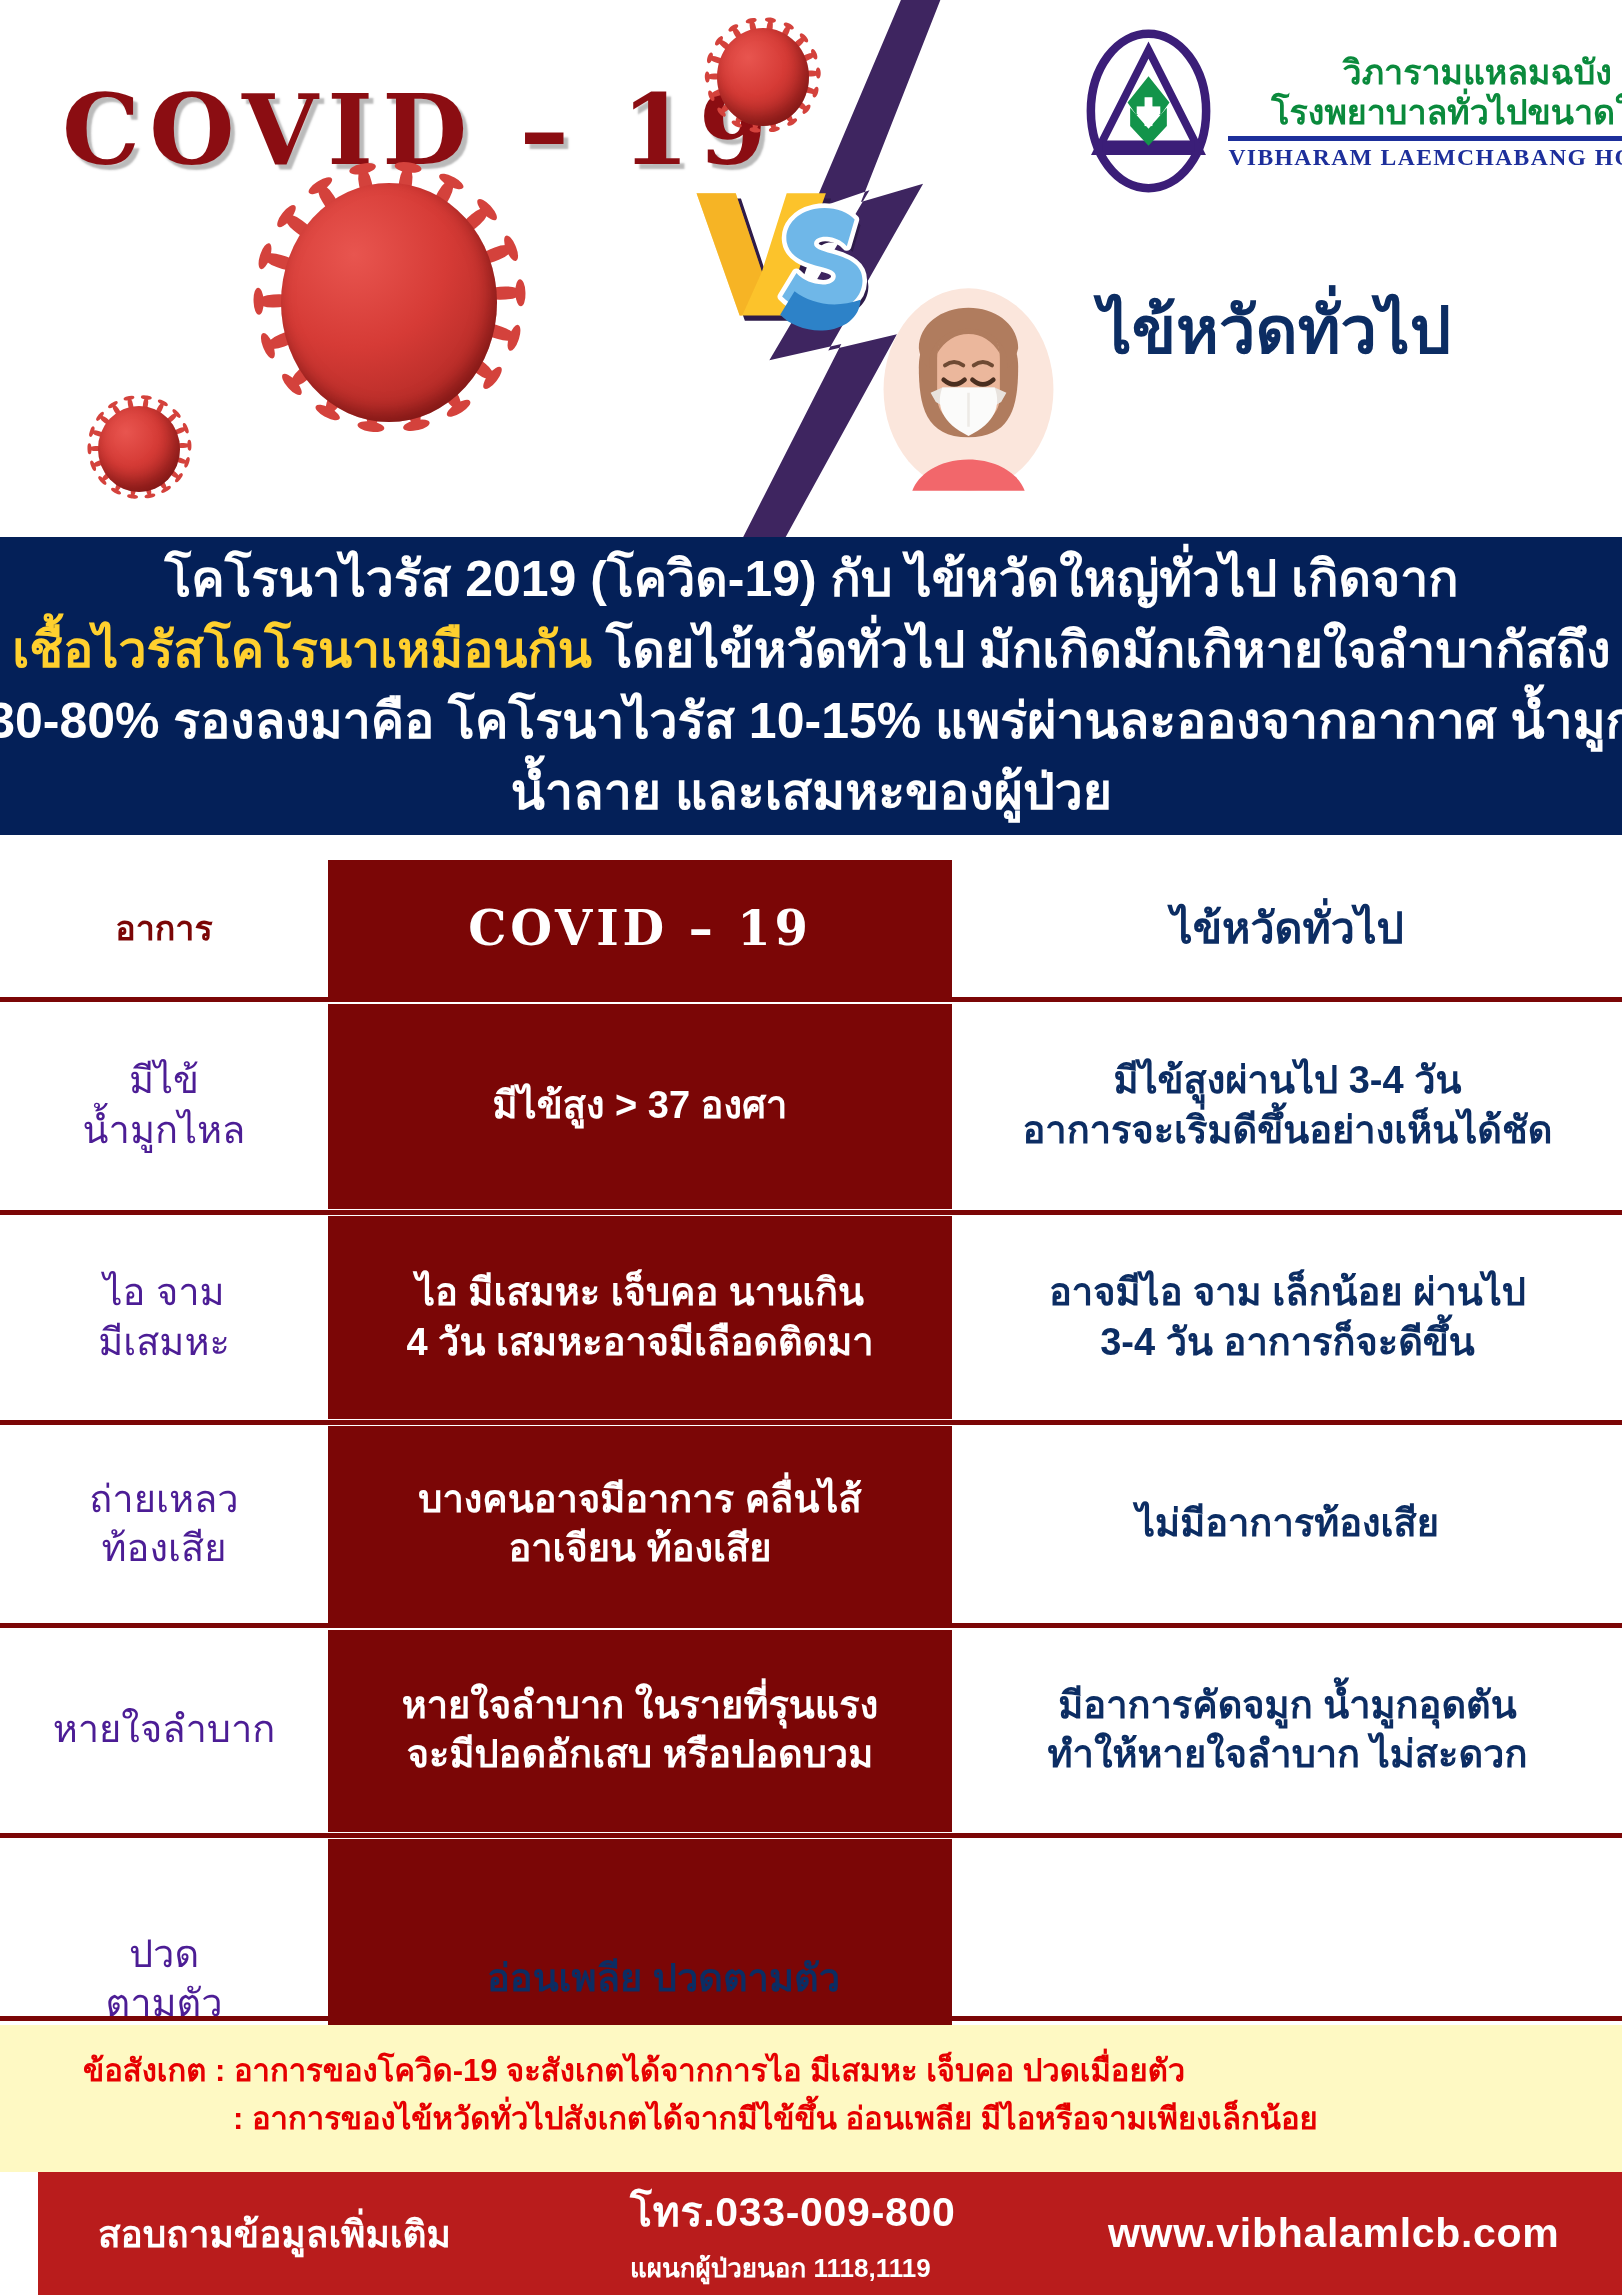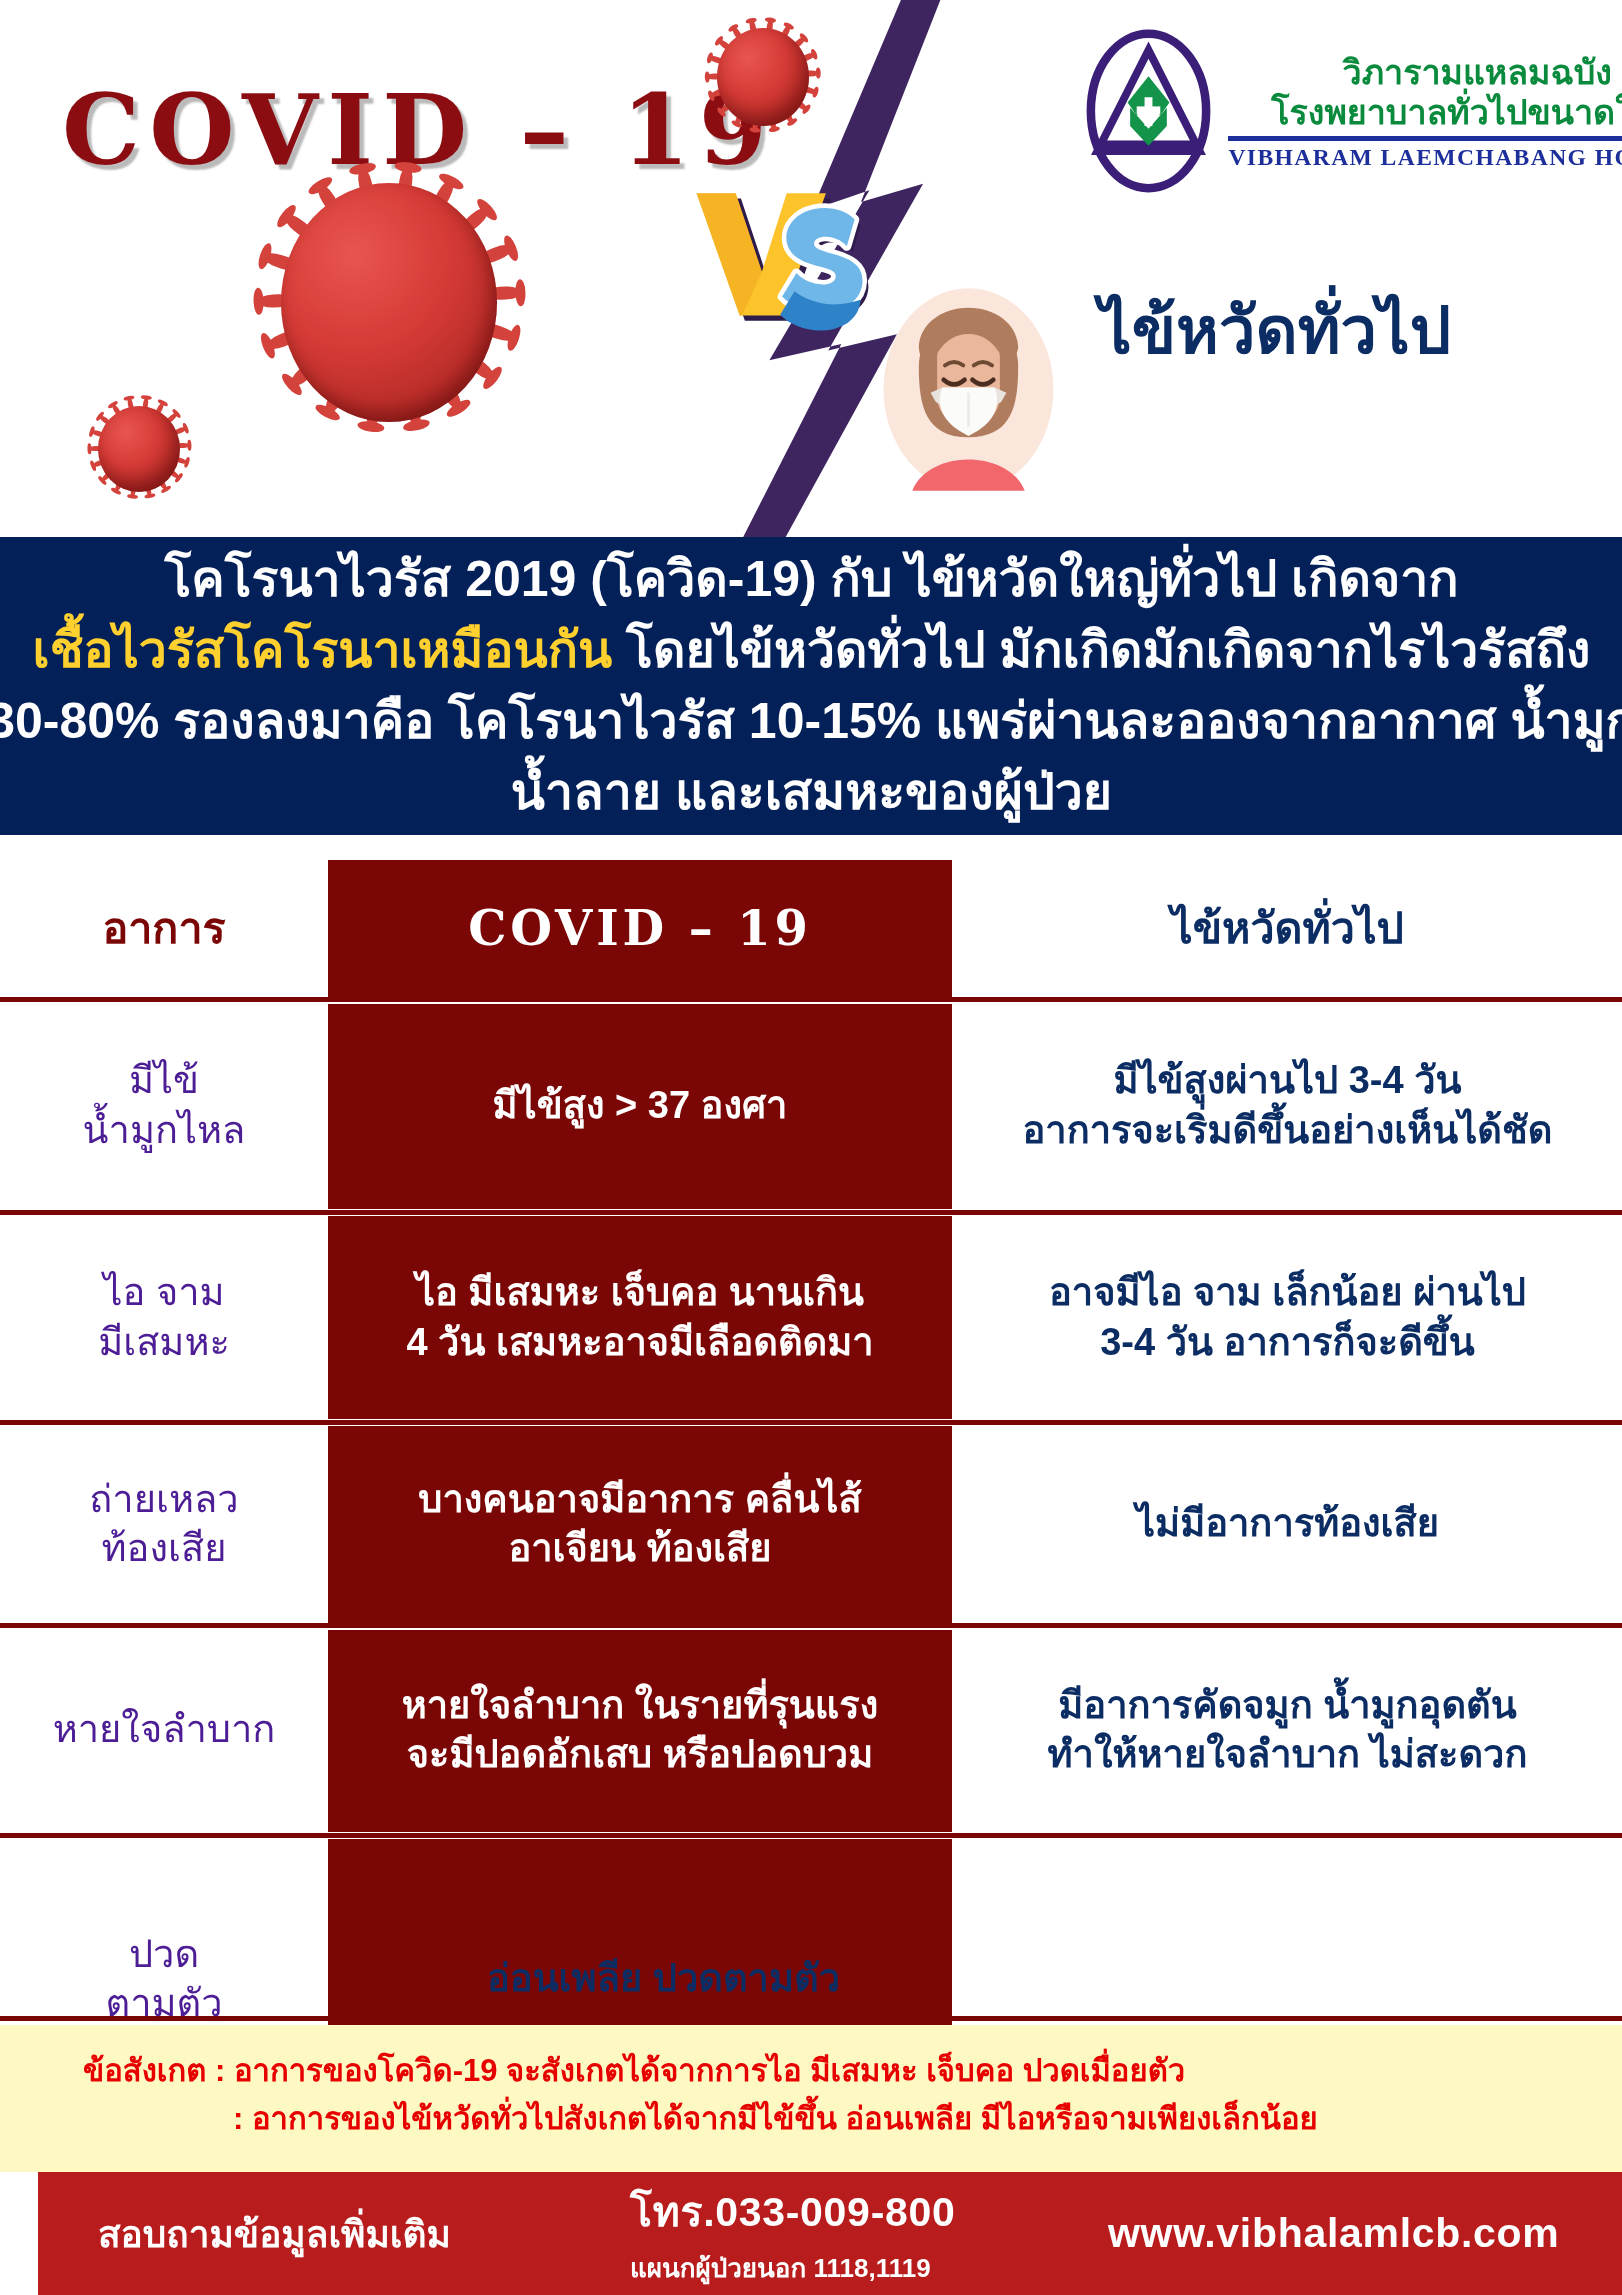--- a/index.html
+++ b/index.html
@@ -105,21 +105,21 @@
 
   .row { position:absolute; left:0; width:1623px; display:flex; }
   .cell {
     display:flex; align-items:center; justify-content:center; text-align:center;
     padding:0 11.8px; line-height:1.30;
   }
   .c-sym  { width:328px; }
   .c-cov  { width:624px; }
   .c-flu  { width:671px; }
 
-  .hdr-sym { color:#7B0606; font-size:43px; font-weight:700; }
+  .hdr-sym { color:#7B0606; font-size:34px; font-weight:700; }
   .hdr-cov {
     color:#ffffff; font-size:48px; font-weight:700;
     font-family:"DejaVu Serif", serif; letter-spacing:3.9px;
   }
   .hdr-flu { color:#0C2D63; font-size:43px; font-weight:700; }
 
   .t-sym { color:#4c1d95; font-size:38px; font-weight:400; }
   .t-cov { color:#ffffff;  font-size:38px; font-weight:700; }
   .t-flu { color:#0C2D63;  font-size:38px; font-weight:700; }
 
@@ -267,21 +267,21 @@
       <div class="logo-rule"></div>
       <div class="logo-en">VIBHARAM LAEMCHABANG HOSPITAL</div>
     </div>
   </div>
 
   <div style="position:absolute;left:1099px;top:278px;font-size:65px;font-weight:700;color:#0C2D63;white-space:nowrap;">ไข้หวัดทั่วไป</div>
 </div>
 
 <div class="intro">
   <p>โคโรนาไวรัส 2019 (โควิด-19) กับ ไข้หวัดใหญ่ทั่วไป เกิดจาก</p>
-  <p><span class="hl">เชื้อไวรัสโคโรนาเหมือนกัน</span><span> โดยไข้หวัดทั่วไป มักเกิดมักเกิดจากไรไวรัสถึง</span></p>
+  <p><span class="hl">เชื้อไวรัสโคโรนาเหมือนกัน</span><span> โดยไข้หวัดทั่วไป มักเกิดมักเกิหายใจลำบากัสถึง</span></p>
   <p>30-80% รองลงมาคือ โคโรนาไวรัส 10-15% แพร่ผ่านละอองจากอากาศ น้ำมูก</p>
   <p>น้ำลาย และเสมหะของผู้ป่วย</p>
 </div>
 
 <div class="table">
 
   <div class="redcol">
     <div class="gap" style="top:137px"></div>
     <div class="gap" style="top:349px"></div>
     <div class="gap" style="top:559px"></div>

